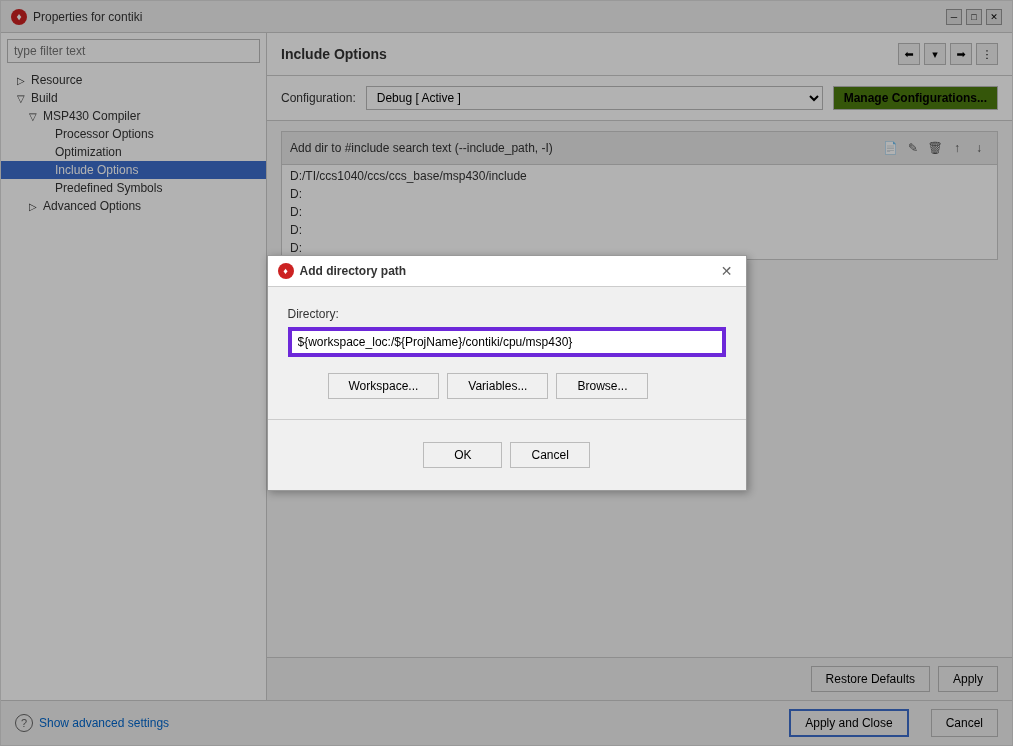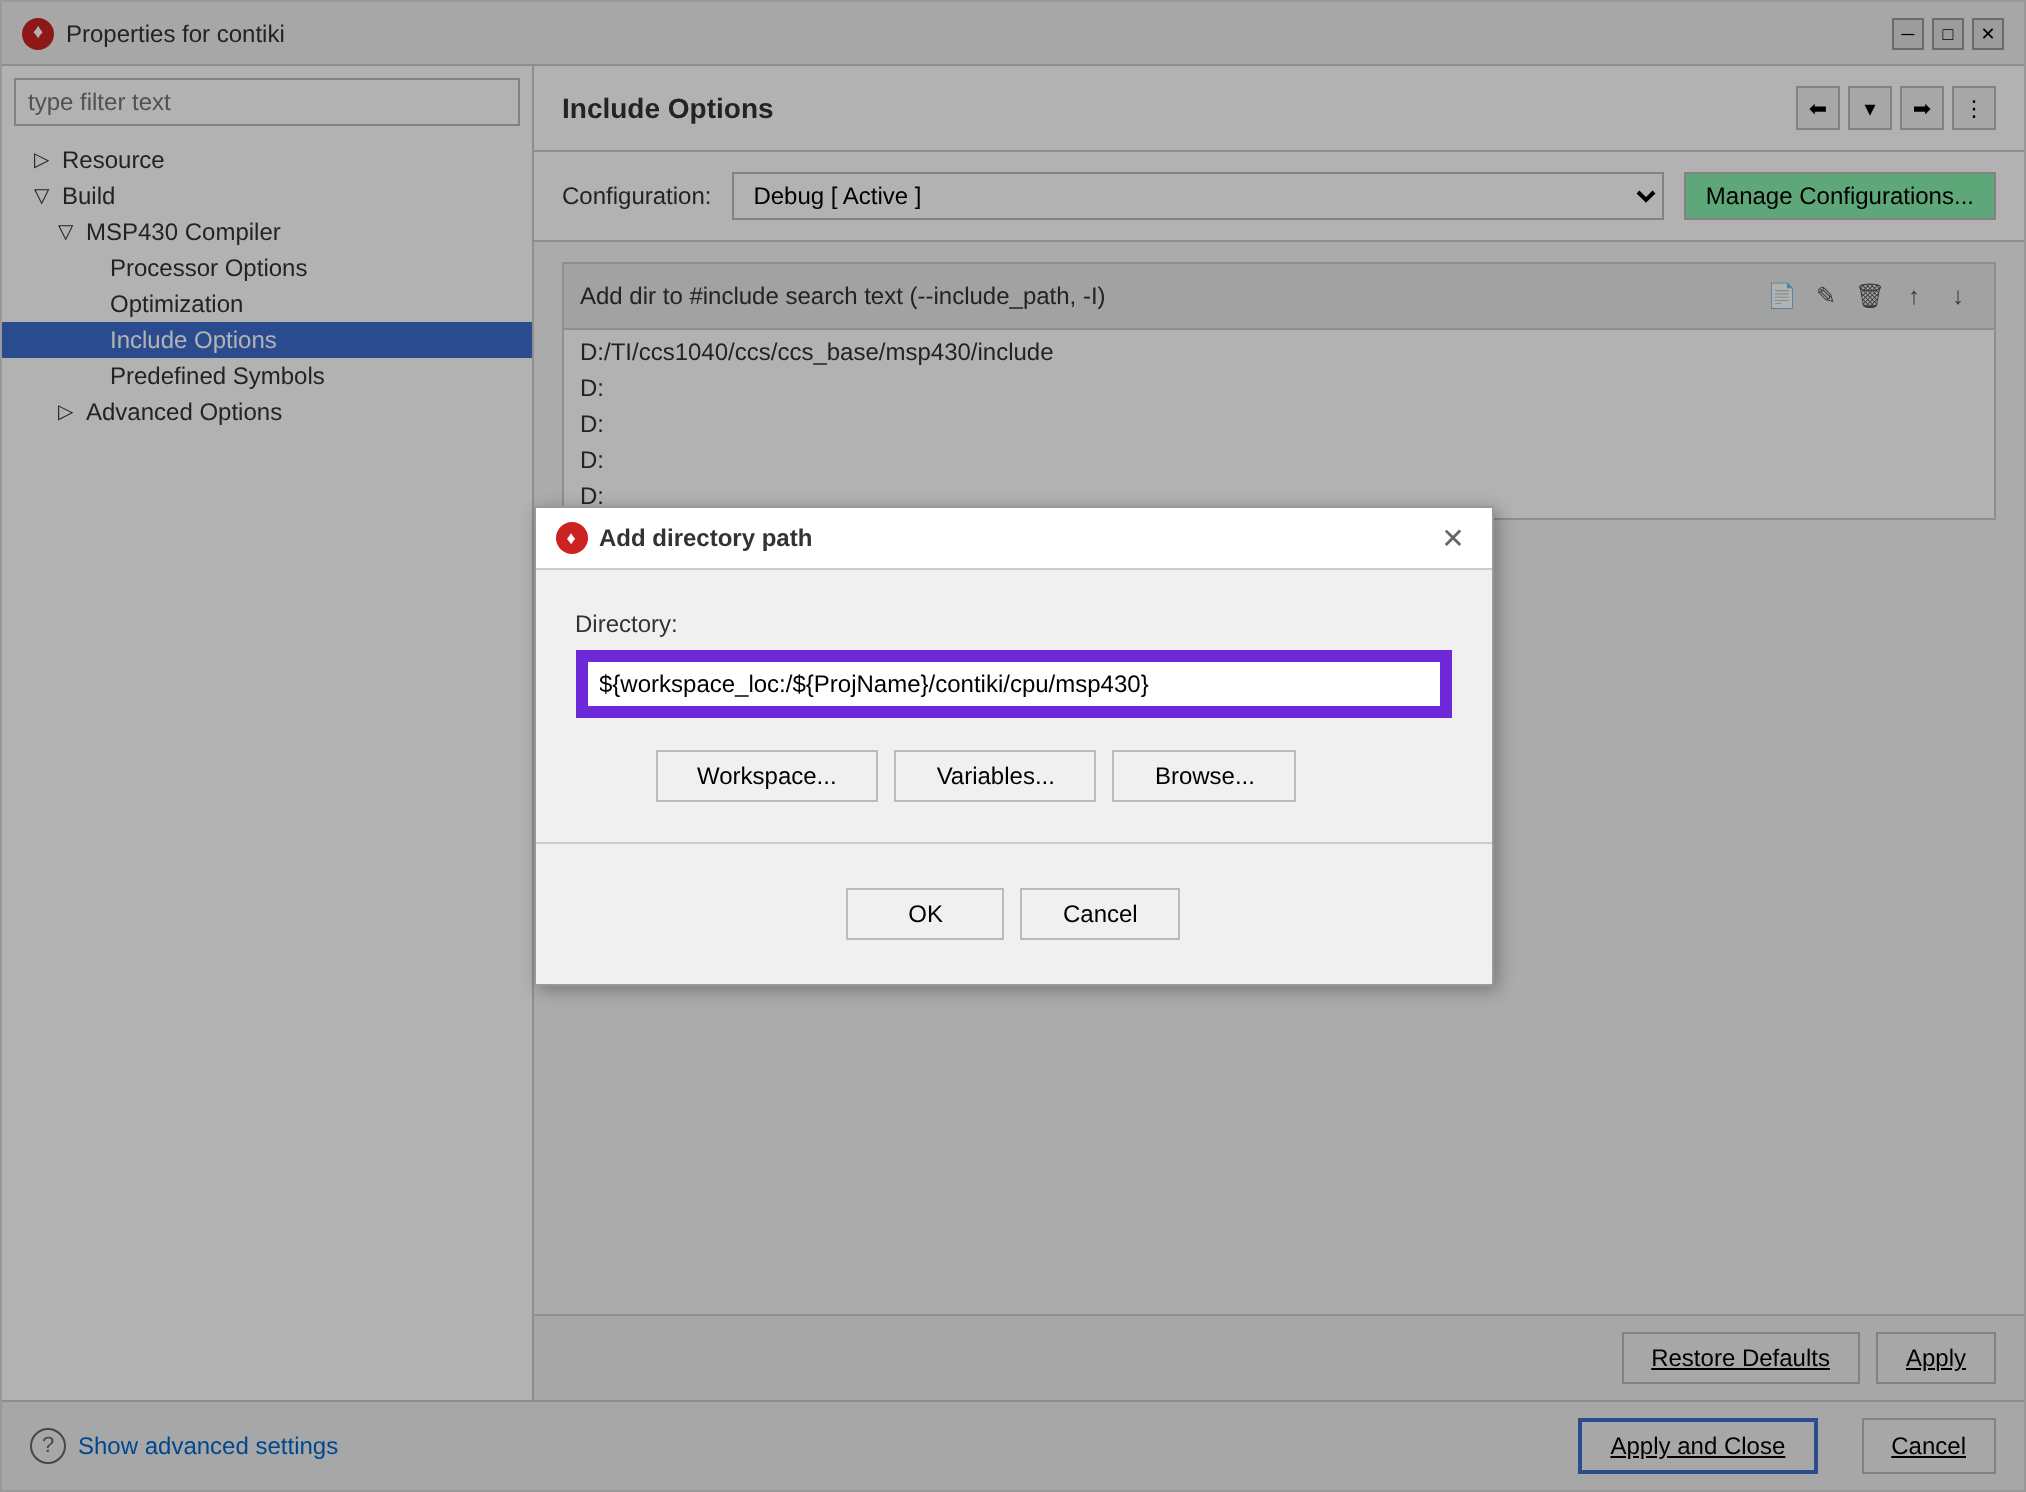--- a/index.html
+++ b/index.html
@@ -176,24 +176,25 @@
       flex: 1;
       padding: 3px 6px;
       border: 1px solid #bbb;
       font-size: 12px;
       background: white;
     }
 
     .config-manage-btn {
       padding: 4px 10px;
       border: 1px solid #bbb;
-      background: #86efac;
+      background: #4d7c0f;
       font-size: 12px;
       cursor: pointer;
       white-space: nowrap;
+      font-weight: bold;
     }
 
     .include-section {
       margin: 10px 14px;
       border: 1px solid #ccc;
       background: white;
     }
 
     .include-section-header {
       padding: 6px 8px;
@@ -269,21 +270,20 @@
       display: flex;
       gap: 22px;
     }
 
     .action-btn {
       padding: 5px 14px;
       border: 1px solid #bbb;
       background: #f0f0f0;
       font-size: 12px;
       cursor: pointer;
-      text-decoration: underline;
     }
 
     .action-btn.primary {
       border: 2px solid #3d6ecc;
       background: #f0f0f0;
     }
 
     
     .overlay {
       position: absolute;
@@ -353,21 +353,21 @@
 
     .dialog-field-label {
       font-size: 12px;
       color: #333;
       margin-bottom: 6px;
     }
 
     .dialog-input {
       width: 100%;
       padding: 4px 6px;
-      border: 6px solid #6d28d9;
+      border: 4px solid #6d28d9;
       font-size: 12px;
       background: white;
       outline: none;
     }
 
     .dialog-buttons-row {
       display: flex;
       gap: 8px;
       margin-top: 16px;
       justify-content: flex-start;

